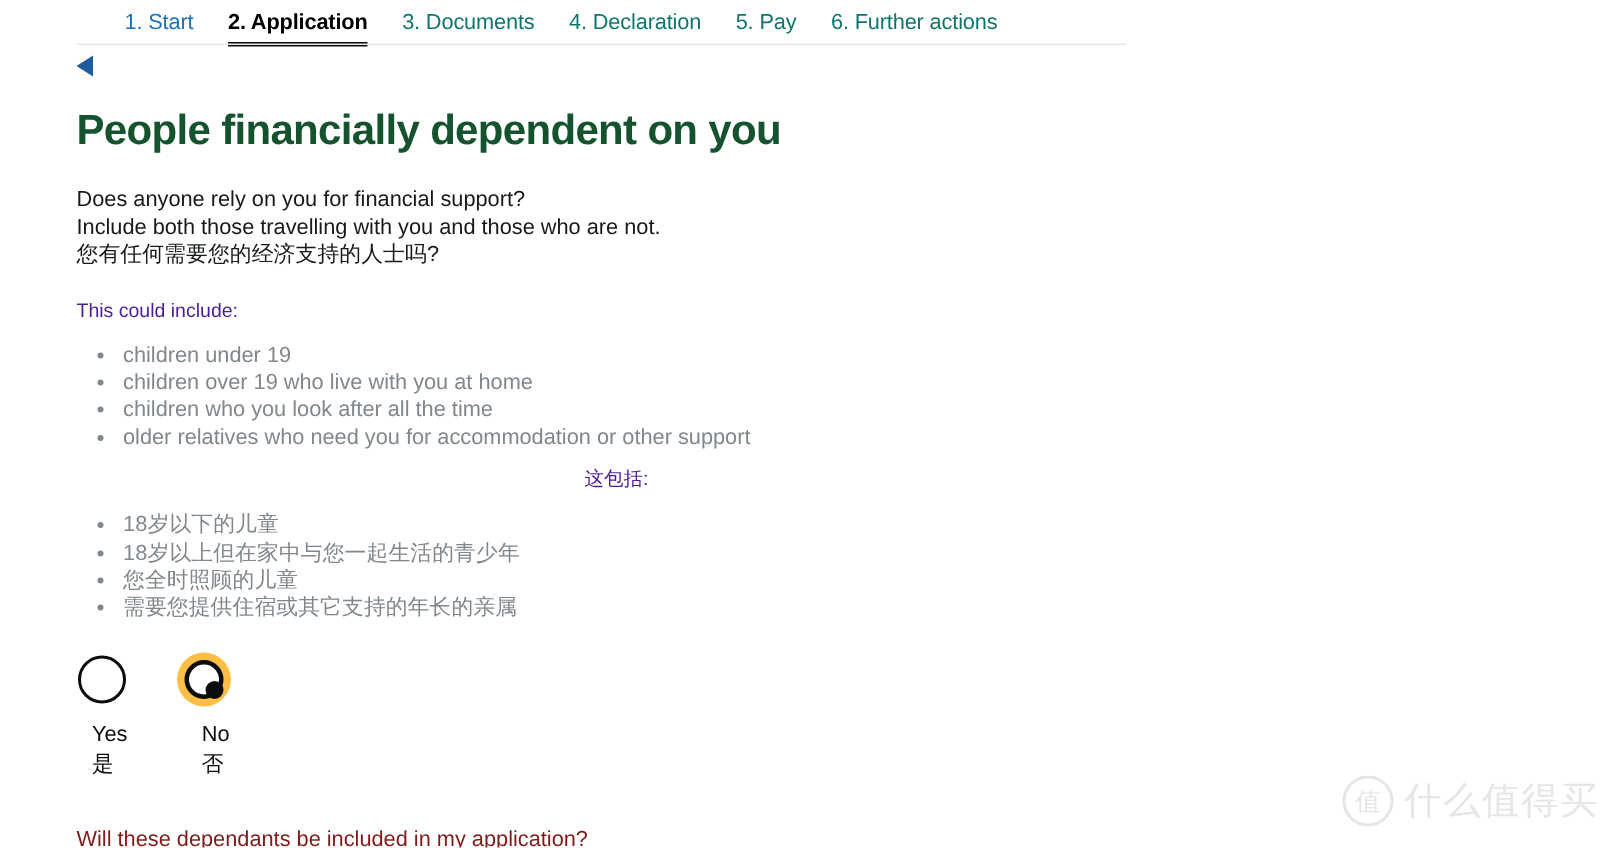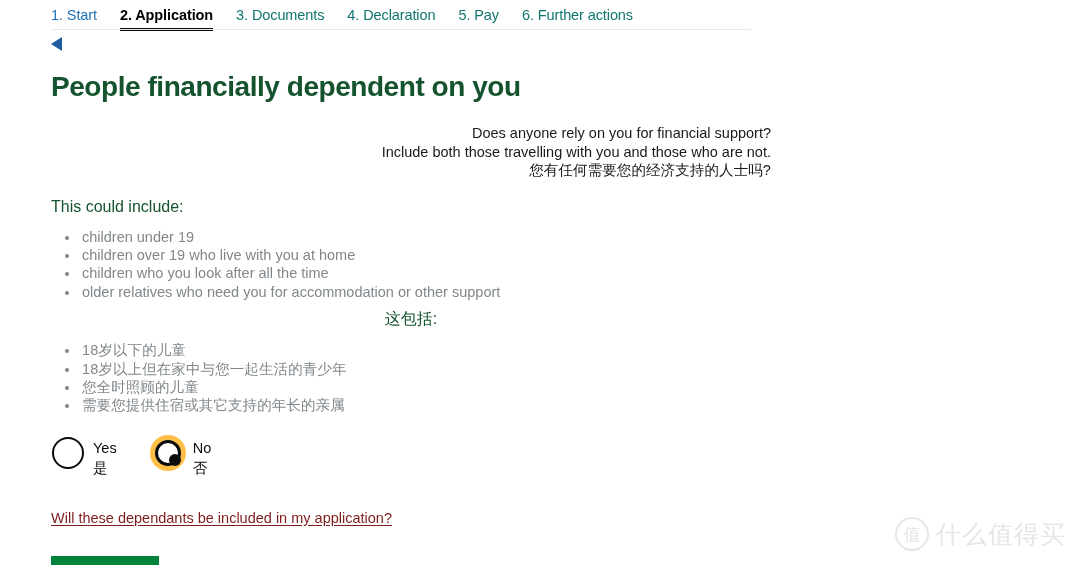--- a/index.html
+++ b/index.html
@@ -26,20 +26,21 @@
     height: 28px;
   }
   .tabs {
     display: flex;
     align-items: flex-start;
     gap: 23px;
     font-size: 14.5px;
     line-height: 20px;
     padding-top: 5px;
     white-space: nowrap;
+    margin-left: 32px;
   }
   .tab {
     position: relative;
     padding-bottom: 6px;
     letter-spacing: -0.1px;
   }
   .tab.link   { color: #1d70b8; }
   .tab.muted  { color: #0f766e; }
   .tab.active {
     color: #000000;
@@ -95,28 +96,28 @@
     font-weight: bold;
     letter-spacing: -0.45px;
     color: #14532d;
   }
   .intro {
     margin-top: 20px;
     font-size: 14.5px;
     line-height: 18.5px;
     color: #171a1c;
   }
-  .intro div { margin: 0; text-align: right; }
+  .intro div { margin: 0; }
   .intro .cn { letter-spacing: 0.1px; }
 
   .sub-label {
     margin-top: 18px;
-    font-size: 16px;
+    font-size: 13px;
     line-height: 18px;
-    color: #14532d;
+    color: #4c1d95;
   }
   ul.bullets {
     margin: 12px 0 0 0;
     padding-left: 29px;
     list-style: disc;
     color: #81878b;
     font-size: 14.5px;
     line-height: 18.4px;
   }
   ul.bullets li { margin: 0 0 0 0; padding-left: 2px; }
@@ -126,22 +127,23 @@
 
   
   .radio-row {
     margin-top: 21px;
     display: flex;
     align-items: flex-start;
     gap: 34px;
   }
   .radio-item {
     display: flex;
-    align-items: flex-start;
+    align-items: flex-end;
     gap: 8px;
+    flex-direction: column;
   }
   .radio-ctrl {
     position: relative;
     width: 34px;
     height: 34px;
     flex: 0 0 34px;
     box-sizing: border-box;
   }
   .radio-ctrl .ring {
     position: absolute;

